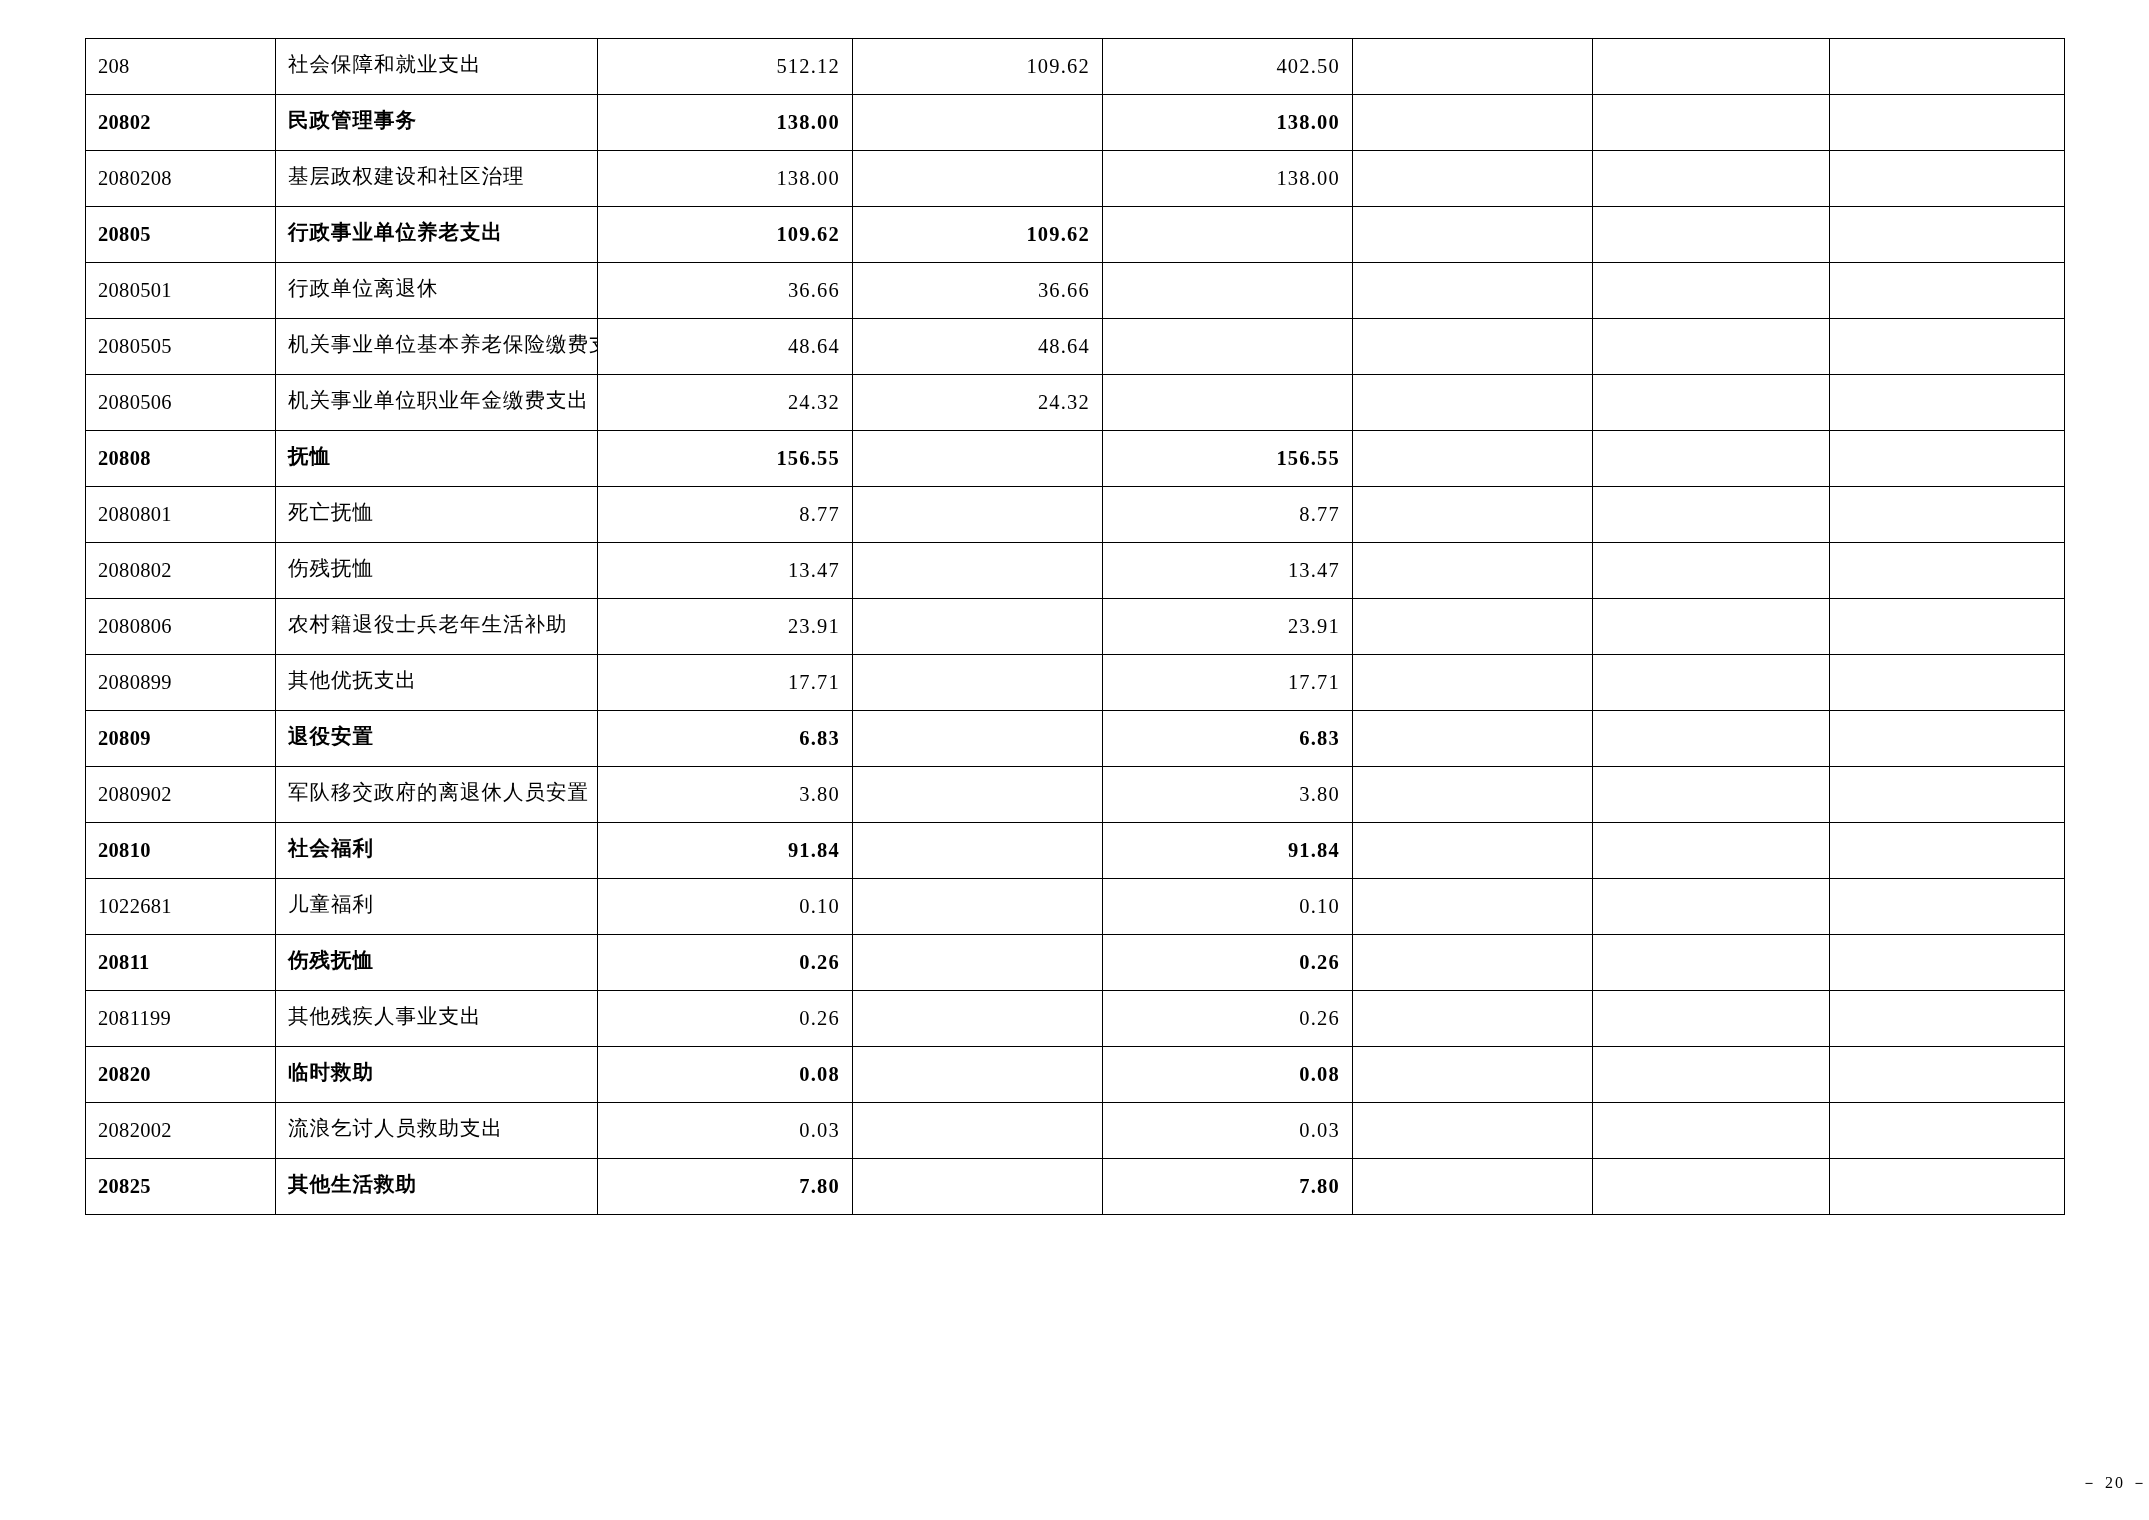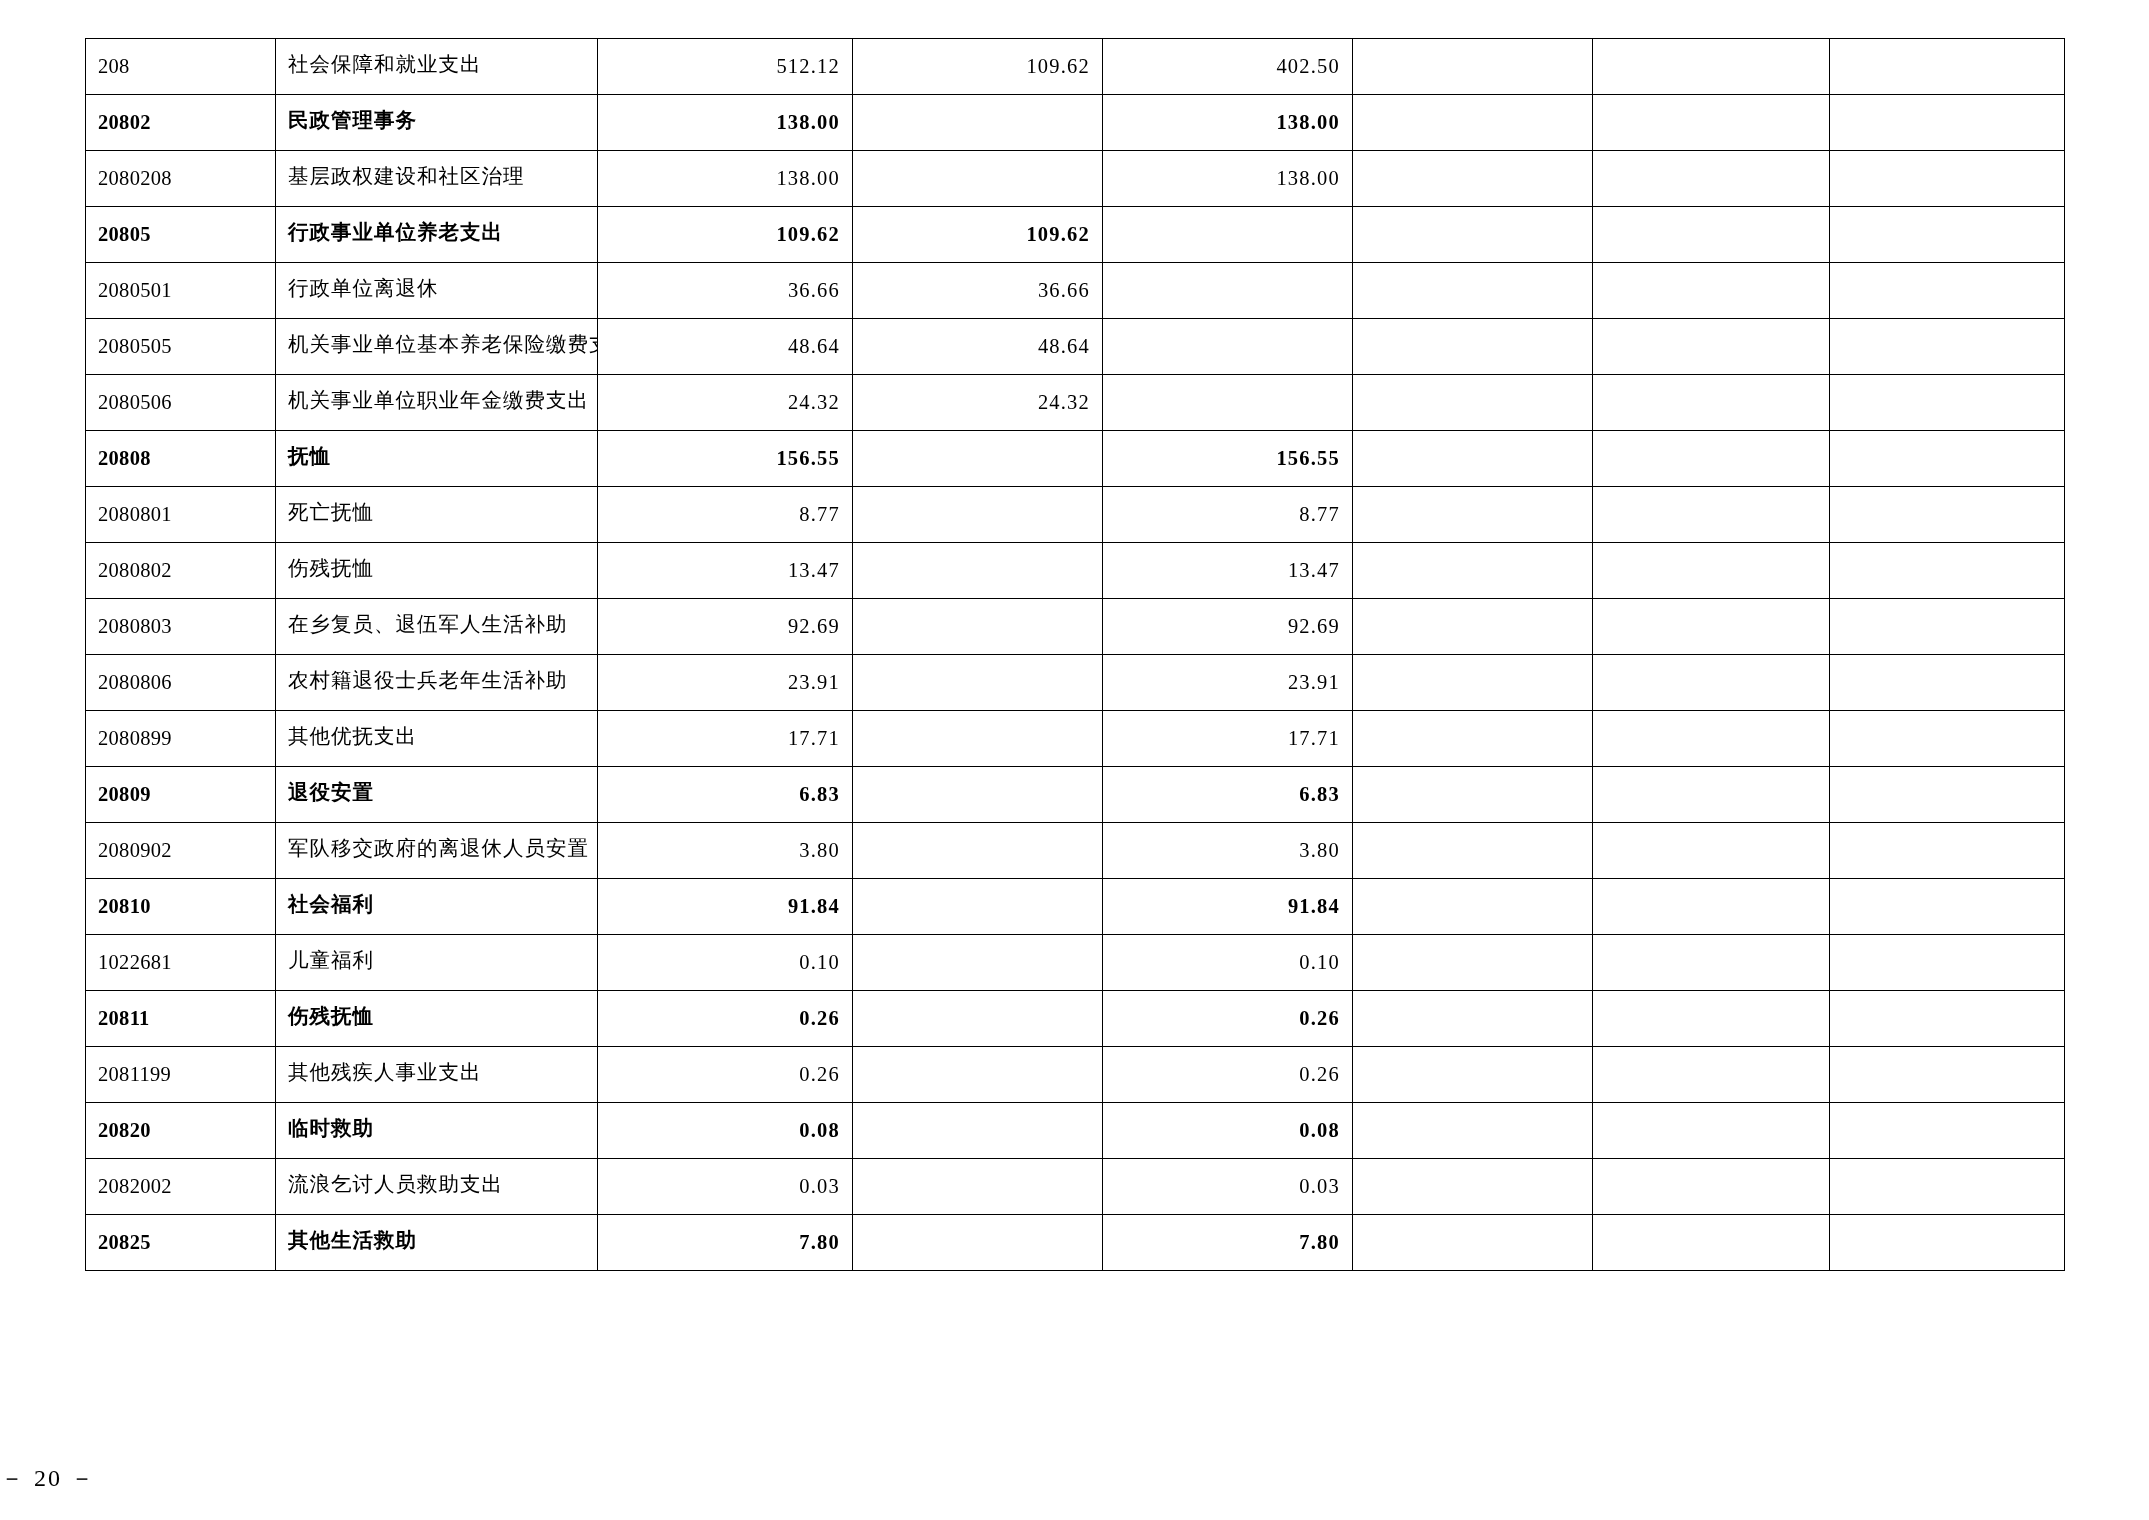--- a/index.html
+++ b/index.html
@@ -71,22 +71,22 @@
   tr.bold td.name,
   tr.bold td.num {
     font-weight: bold;
   }
 
   .footer {
     position: absolute;
     left: 0;
     right: 0;
     bottom: 26px;
-    text-align: left;
-    font-size: 24px;
+    text-align: right;
+    font-size: 16px;
     letter-spacing: 2px;
     font-family: "Liberation Serif", serif;
   }
 </style>
 </head>
 <body>
 
 <div class="page">
   <table class="budget">
     <colgroup>
@@ -194,30 +194,20 @@
           <td class="code">2080802</td>
           <td class="name">伤残抚恤</td>
           <td class="num">13.47</td>
           <td class="num"></td>
           <td class="num">13.47</td>
           <td class="num"></td>
           <td class="num"></td>
           <td class="num"></td>
         </tr>
         <tr>
-          <td class="code">2080803</td>
-          <td class="name">在乡复员、退伍军人生活补助</td>
-          <td class="num">92.69</td>
-          <td class="num"></td>
-          <td class="num">92.69</td>
-          <td class="num"></td>
-          <td class="num"></td>
-          <td class="num"></td>
-        </tr>
-        <tr>
           <td class="code">2080806</td>
           <td class="name">农村籍退役士兵老年生活补助</td>
           <td class="num">23.91</td>
           <td class="num"></td>
           <td class="num">23.91</td>
           <td class="num"></td>
           <td class="num"></td>
           <td class="num"></td>
         </tr>
         <tr>

